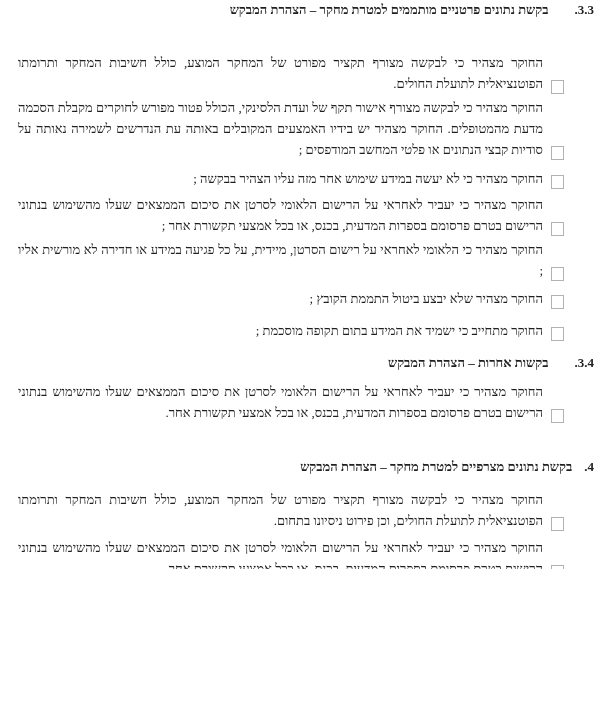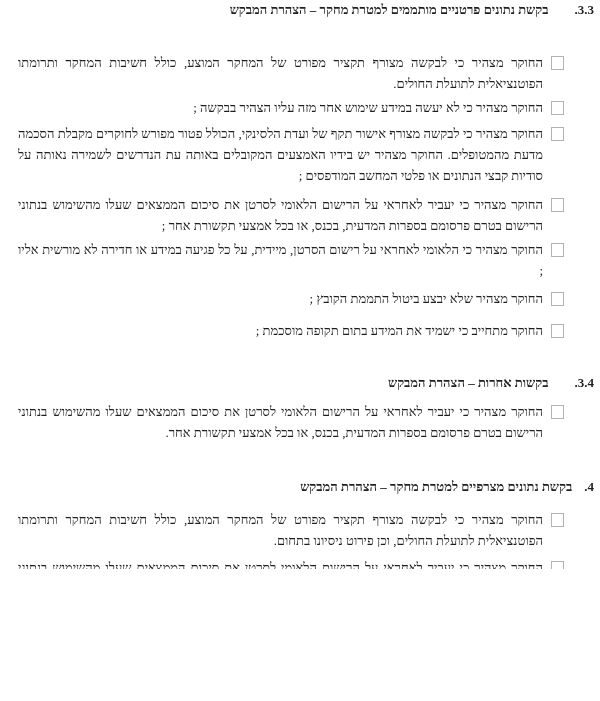--- a/index.html
+++ b/index.html
@@ -21,29 +21,30 @@
     line-height: 20px;
     margin-right: 6px;
     white-space: nowrap;
   }
   .sec-num { display: inline-block; }
   .num-gap-lg { margin-left: 26px; }
   .num-gap-sm { margin-left: 12px; }
   .mb-after-h33 { margin-bottom: 32px; }
   .mb-after-h34 { margin-bottom: 8px; }
   .mb-after-h4  { margin-bottom: 12px; }
-  .mt-h34 { margin-top: 32px; }
+  .mt-h34 { margin-top: 12px; }
   .mt-h4  { margin-top: 34px; }
 
   
   .check-item {
     display: flex;
     direction: rtl;
     margin-right: 36px;
     margin-left: 18px;
+    align-items: flex-end;
   }
   .checkbox {
     flex: 0 0 auto;
     width: 11px;
     height: 12px;
     border: 1px solid #b2b2b2;
     background: #ffffff;
     margin-top: 4px;
     margin-left: 8px;
   }
@@ -92,27 +93,27 @@
 <div class="page">
 
   <div class="sec-heading mb-after-h33">
     <span class="sec-num num-gap-lg">3.3.</span><span class="sec-title">בקשת נתונים פרטניים מותממים למטרת מחקר – הצהרת המבקש</span>
   </div>
 
   <div class="check-item mb-3">
     <span class="checkbox"></span>
     <p class="item-text">החוקר מצהיר כי לבקשה מצורף תקציר מפורט של המחקר המוצע, כולל חשיבות המחקר ותרומתו הפוטנציאלית לתועלת החולים.</p>
   </div>
+  <div class="check-item mb-8">
+    <span class="checkbox"></span>
+    <p class="item-text">החוקר מצהיר כי לבקשה מצורף אישור תקף של ועדת הלסינקי, הכולל פטור מפורש לחוקרים מקבלת הסכמה מדעת מהמטופלים. החוקר מצהיר יש בידיו האמצעים המקובלים באותה עת הנדרשים לשמירה נאותה על סודיות קבצי הנתונים או פלטי המחשב המודפסים ;</p>
+  </div>
   <div class="check-item mb-5">
     <span class="checkbox"></span>
     <p class="item-text">החוקר מצהיר כי לא יעשה במידע שימוש אחר מזה עליו הצהיר בבקשה ;</p>
-  </div>
-  <div class="check-item mb-8">
-    <span class="checkbox"></span>
-    <p class="item-text">החוקר מצהיר כי לבקשה מצורף אישור תקף של ועדת הלסינקי, הכולל פטור מפורש לחוקרים מקבלת הסכמה מדעת מהמטופלים. החוקר מצהיר יש בידיו האמצעים המקובלים באותה עת הנדרשים לשמירה נאותה על סודיות קבצי הנתונים או פלטי המחשב המודפסים ;</p>
   </div>
   <div class="check-item mb-3">
     <span class="checkbox"></span>
     <p class="item-text">החוקר מצהיר כי יעביר לאחראי על הרישום הלאומי לסרטן את סיכום הממצאים שעלו מהשימוש בנתוני הרישום בטרם פרסומם בספרות המדעית, בכנס, או בכל אמצעי תקשורת אחר ;</p>
   </div>
   <div class="check-item mb-7">
     <span class="checkbox"></span>
     <p class="item-text">החוקר מצהיר כי הלאומי לאחראי על רישום הסרטן, מיידית, על כל פגיעה במידע או חדירה לא מורשית אליו ;</p>
   </div>
   <div class="check-item mb-4">

